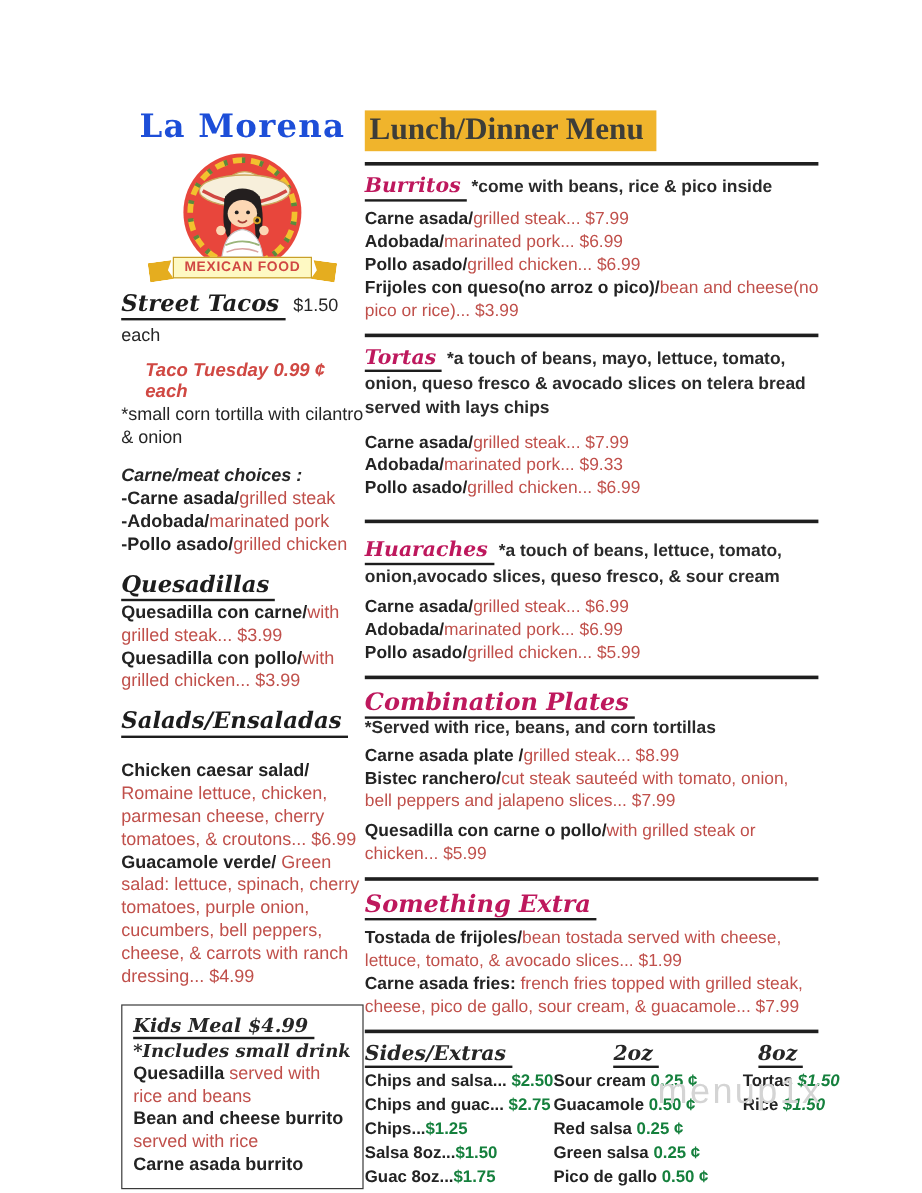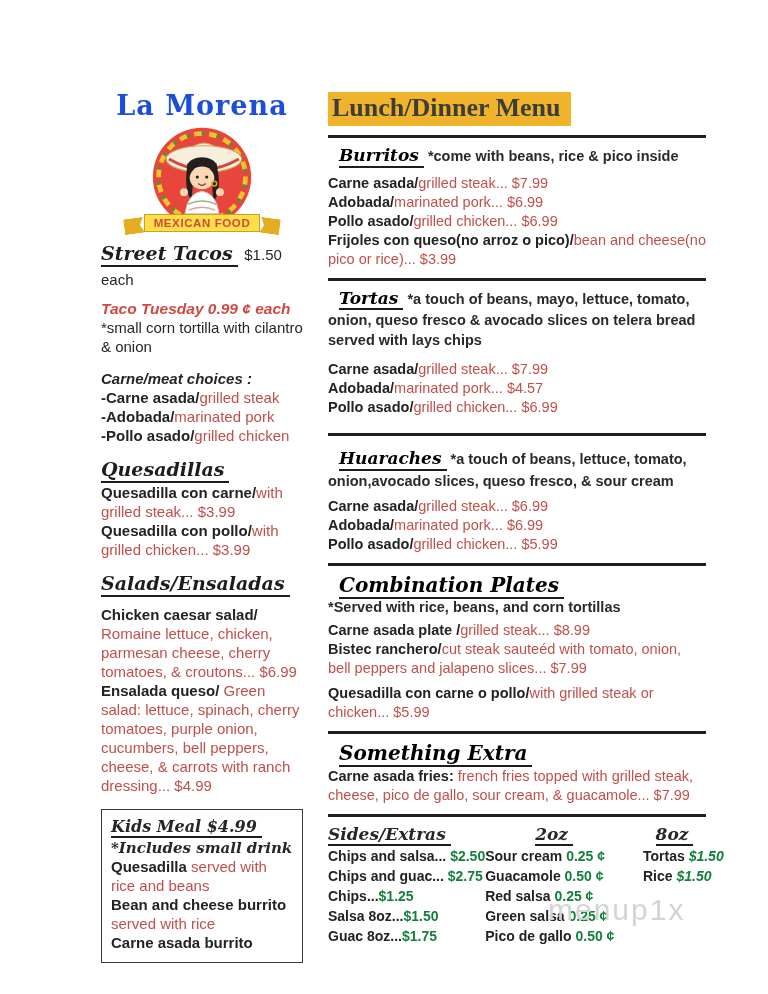--- a/index.html
+++ b/index.html
@@ -5,44 +5,44 @@
   * { margin:0; padding:0; box-sizing:border-box; }
   html,body { width:768px; height:994px; background:#ffffff; font-family:"Liberation Sans", sans-serif; color:#262626; }
   .page { position:relative; width:768px; height:994px; background:#fff; overflow:hidden; }
 
   
   .left-col { position:absolute; left:101px; top:90px; width:202px; }
   .logo { text-align:center; }
   .logo-title { font-family:"DejaVu Serif", serif; font-weight:bold; font-size:27px; letter-spacing:1px; color:#1d4ed8; }
   .emblem { margin:4px auto 0; width:104px; height:104px; }
   .banner { position:relative; margin:-16px auto 0; width:160px; text-align:center; z-index:2; }
-  .banner-mid { display:inline-block; background:#fde047; border:1px solid #c89f2a; padding:2px 9px; font-weight:bold; color:#d04843; font-size:11.5px; letter-spacing:0.6px; }
+  .banner-mid { display:inline-block; background:#fef9c3; border:1px solid #c89f2a; padding:2px 9px; font-weight:bold; color:#d04843; font-size:11.5px; letter-spacing:0.6px; }
   .banner-tail { position:absolute; top:5px; width:20px; height:16px; background:#e5ad1f; z-index:-1; }
   .banner-tail.l { left:2px; clip-path:polygon(0 0,100% 0,80% 50%,100% 100%,0 100%); transform:rotate(-8deg); }
   .banner-tail.r { right:2px; clip-path:polygon(0 0,100% 0,100% 100%,0 100%,20% 50%); transform:rotate(8deg); }
 
   .lhead { font-family:"DejaVu Serif", serif; font-style:italic; font-weight:bold; font-size:19px; color:#1d1d1d; }
   .u { border-bottom:2px solid #1d1d1d; padding-right:5px; display:inline-block; line-height:1.15; }
   .ltext { font-size:15px; line-height:19px; }
   .nm { font-weight:bold; color:#232323; }
   .ds { color:#c0504b; }
-  .red-em { color:#d04843; font-weight:bold; font-style:italic; font-size:15.5px; }
+  .red-em { color:#d04843; font-weight:bold; font-style:italic; font-size:15.5px;margin-left:20px; }
   .sec { margin-top:13px; }
   .street-price { font-size:15px; font-family:"Liberation Sans", sans-serif; font-weight:normal; font-style:normal; color:#262626; }
 
   .kids-box { border:1.5px solid #3a3a3a; margin-top:14px; padding:7px 9px 10px; }
   .kids-title { font-family:"DejaVu Serif", serif; font-style:italic; font-weight:bold; font-size:16px; }
   .kids-sub { font-family:"DejaVu Serif", serif; font-style:italic; font-weight:bold; font-size:15px; margin-top:1px; }
 
   
-  .right-col { position:absolute; left:328px; top:92px; width:378px; }
+  .right-col { position:absolute; left:304px; top:92px; width:378px; }
   .menu-title { display:inline-block; font-family:"Liberation Serif", serif; font-weight:bold; font-size:26px; color:#3d3d38; background:#f0b42c; padding:1px 10px 3px 4px; }
   .rule { border:none; border-top:3px solid #1f1f1f; margin:9px 0 7px; }
   .rtext { font-size:14.5px; line-height:19px; }
-  .rsec-head { font-family:"DejaVu Serif", serif; font-style:italic; font-weight:bold; color:#000000;margin-left:11px; }
+  .rsec-head { font-family:"DejaVu Serif", serif; font-style:italic; font-weight:bold; color:#be185d; }
   .h17 { font-size:17px; } .h20 { font-size:20px; }
   .rnote { font-size:14.5px; color:#2a2a2a; font-weight:bold; font-family:"Liberation Sans", sans-serif; font-style:normal; }
   .gap6 { margin-top:6px; } .gap10 { margin-top:10px; }
 
   
   .sides { display:flex; margin-top:2px; }
   .sc1 { width:163px; } .sc2 { width:152px; } .sc3 { width:63px; margin-left:20px; }
   .sides .hd { font-family:"DejaVu Serif", serif; font-style:italic; font-weight:bold; font-size:17px; }
   .sc2 .hd-wrap, .sc3 .hd-wrap { text-align:center; }
   .srow { font-size:14px; line-height:20px; font-weight:bold; color:#232323; white-space:nowrap; }
@@ -104,22 +104,22 @@
     </div>
 
     <div class="sec">
       <div class="lhead"><span class="u">Quesadillas</span></div>
       <div class="ltext"><span class="nm">Quesadilla con carne/</span><span class="ds">with grilled steak... $3.99</span></div>
       <div class="ltext"><span class="nm">Quesadilla con pollo/</span><span class="ds">with grilled chicken... $3.99</span></div>
     </div>
 
     <div class="sec">
       <div class="lhead"><span class="u">Salads/Ensaladas</span></div>
-      <div class="ltext" style="margin-top:8px;"><span class="nm">Chicken caesar salad/</span><br><span class="ds">Romaine lettuce, chicken, parmesan cheese, cherry tomatoes, &amp; croutons... $6.99</span></div>
-      <div class="ltext"><span class="nm">Ensalada queso/</span><span class="ds"> Green salad: lettuce, spinach, cherry tomatoes, purple onion, cucumbers, bell peppers, cheese, &amp; carrots with ranch dressing... $4.99</span></div>
+      <div class="ltext" style="margin-top:18px;"><span class="nm">Chicken caesar salad/</span><br><span class="ds">Romaine lettuce, chicken, parmesan cheese, cherry tomatoes, &amp; croutons... $6.99</span></div>
+      <div class="ltext"><span class="nm">Guacamole verde/</span><span class="ds"> Green salad: lettuce, spinach, cherry tomatoes, purple onion, cucumbers, bell peppers, cheese, &amp; carrots with ranch dressing... $4.99</span></div>
     </div>
 
     <div class="kids-box">
       <div class="kids-title"><span class="u">Kids Meal $4.99</span></div>
       <div class="kids-sub">*Includes small drink</div>
       <div class="ltext"><span class="nm">Quesadilla</span><span class="ds"> served with rice and beans</span></div>
       <div class="ltext"><span class="nm">Bean and cheese burrito </span><br><span class="ds">served with rice</span></div>
       <div class="ltext"><span class="nm">Carne asada burrito </span><br></div>
     </div>
 
@@ -137,21 +137,21 @@
       <div class="rtext"><span class="nm">Adobada/</span><span class="ds">marinated pork... $6.99</span></div>
       <div class="rtext"><span class="nm">Pollo asado/</span><span class="ds">grilled chicken...  $6.99</span></div>
       <div class="rtext"><span class="nm">Frijoles con queso(no arroz o pico)/</span><span class="ds">bean and cheese(no pico or rice)... $3.99</span></div>
     </div>
 
     <hr class="rule">
 
     <div>
       <div class="rtext" style="line-height:20px;"><span class="rsec-head h17"><span class="u">Tortas</span></span> <span class="rnote">*a touch of beans, mayo, lettuce, tomato, onion, queso fresco &amp; avocado slices on telera bread served with lays chips</span></div>
       <div class="rtext gap10"><span class="nm">Carne asada/</span><span class="ds">grilled steak... $7.99</span></div>
-      <div class="rtext"><span class="nm">Adobada/</span><span class="ds">marinated pork... $4.57</span></div>
+      <div class="rtext"><span class="nm">Adobada/</span><span class="ds">marinated pork... $9.33</span></div>
       <div class="rtext"><span class="nm">Pollo asado/</span><span class="ds">grilled chicken...  $6.99</span></div>
     </div>
 
     <hr class="rule" style="margin-top:16px; margin-bottom:12px;">
 
     <div>
       <div class="rtext" style="line-height:20px;"><span class="rsec-head h17"><span class="u">Huaraches</span></span> <span class="rnote">*a touch of beans, lettuce, tomato, onion,avocado slices, queso fresco, &amp; sour cream</span></div>
       <div class="rtext gap6"><span class="nm">Carne asada/</span><span class="ds">grilled steak... $6.99</span></div>
       <div class="rtext"><span class="nm">Adobada/</span><span class="ds">marinated pork... $6.99</span></div>
       <div class="rtext"><span class="nm">Pollo asado/</span><span class="ds">grilled chicken...  $5.99</span></div>
@@ -164,20 +164,21 @@
       <div class="rnote">*Served with rice, beans, and corn tortillas</div>
       <div class="rtext gap6"><span class="nm">Carne asada plate /</span><span class="ds">grilled steak... $8.99</span></div>
       <div class="rtext"><span class="nm">Bistec ranchero/</span><span class="ds">cut steak sauteéd with tomato, onion, bell peppers and jalapeno slices... $7.99</span></div>
       <div class="rtext gap6"><span class="nm">Quesadilla con carne o pollo/</span><span class="ds">with grilled steak or chicken...  $5.99</span></div>
     </div>
 
     <hr class="rule">
 
     <div>
       <div class="rsec-head h20"><span class="u">Something Extra</span></div>
+      <div class="rtext gap6"><span class="nm">Tostada de frijoles/</span><span class="ds">bean tostada served with cheese, lettuce, tomato, &amp; avocado slices... $1.99</span></div>
       <div class="rtext"><span class="nm">Carne asada fries:</span><span class="ds"> french fries topped with grilled steak, cheese, pico de gallo, sour cream, &amp; guacamole... $7.99</span></div>
     </div>
 
     <hr class="rule">
 
     <div class="sides">
       <div class="sc1">
         <div class="hd"><span class="u">Sides/Extras</span></div>
         <div class="srow"><span>Chips and salsa...</span><span class="sprice"> $2.50</span></div>
         <div class="srow"><span>Chips and guac...</span><span class="sprice"> $2.75</span></div>

